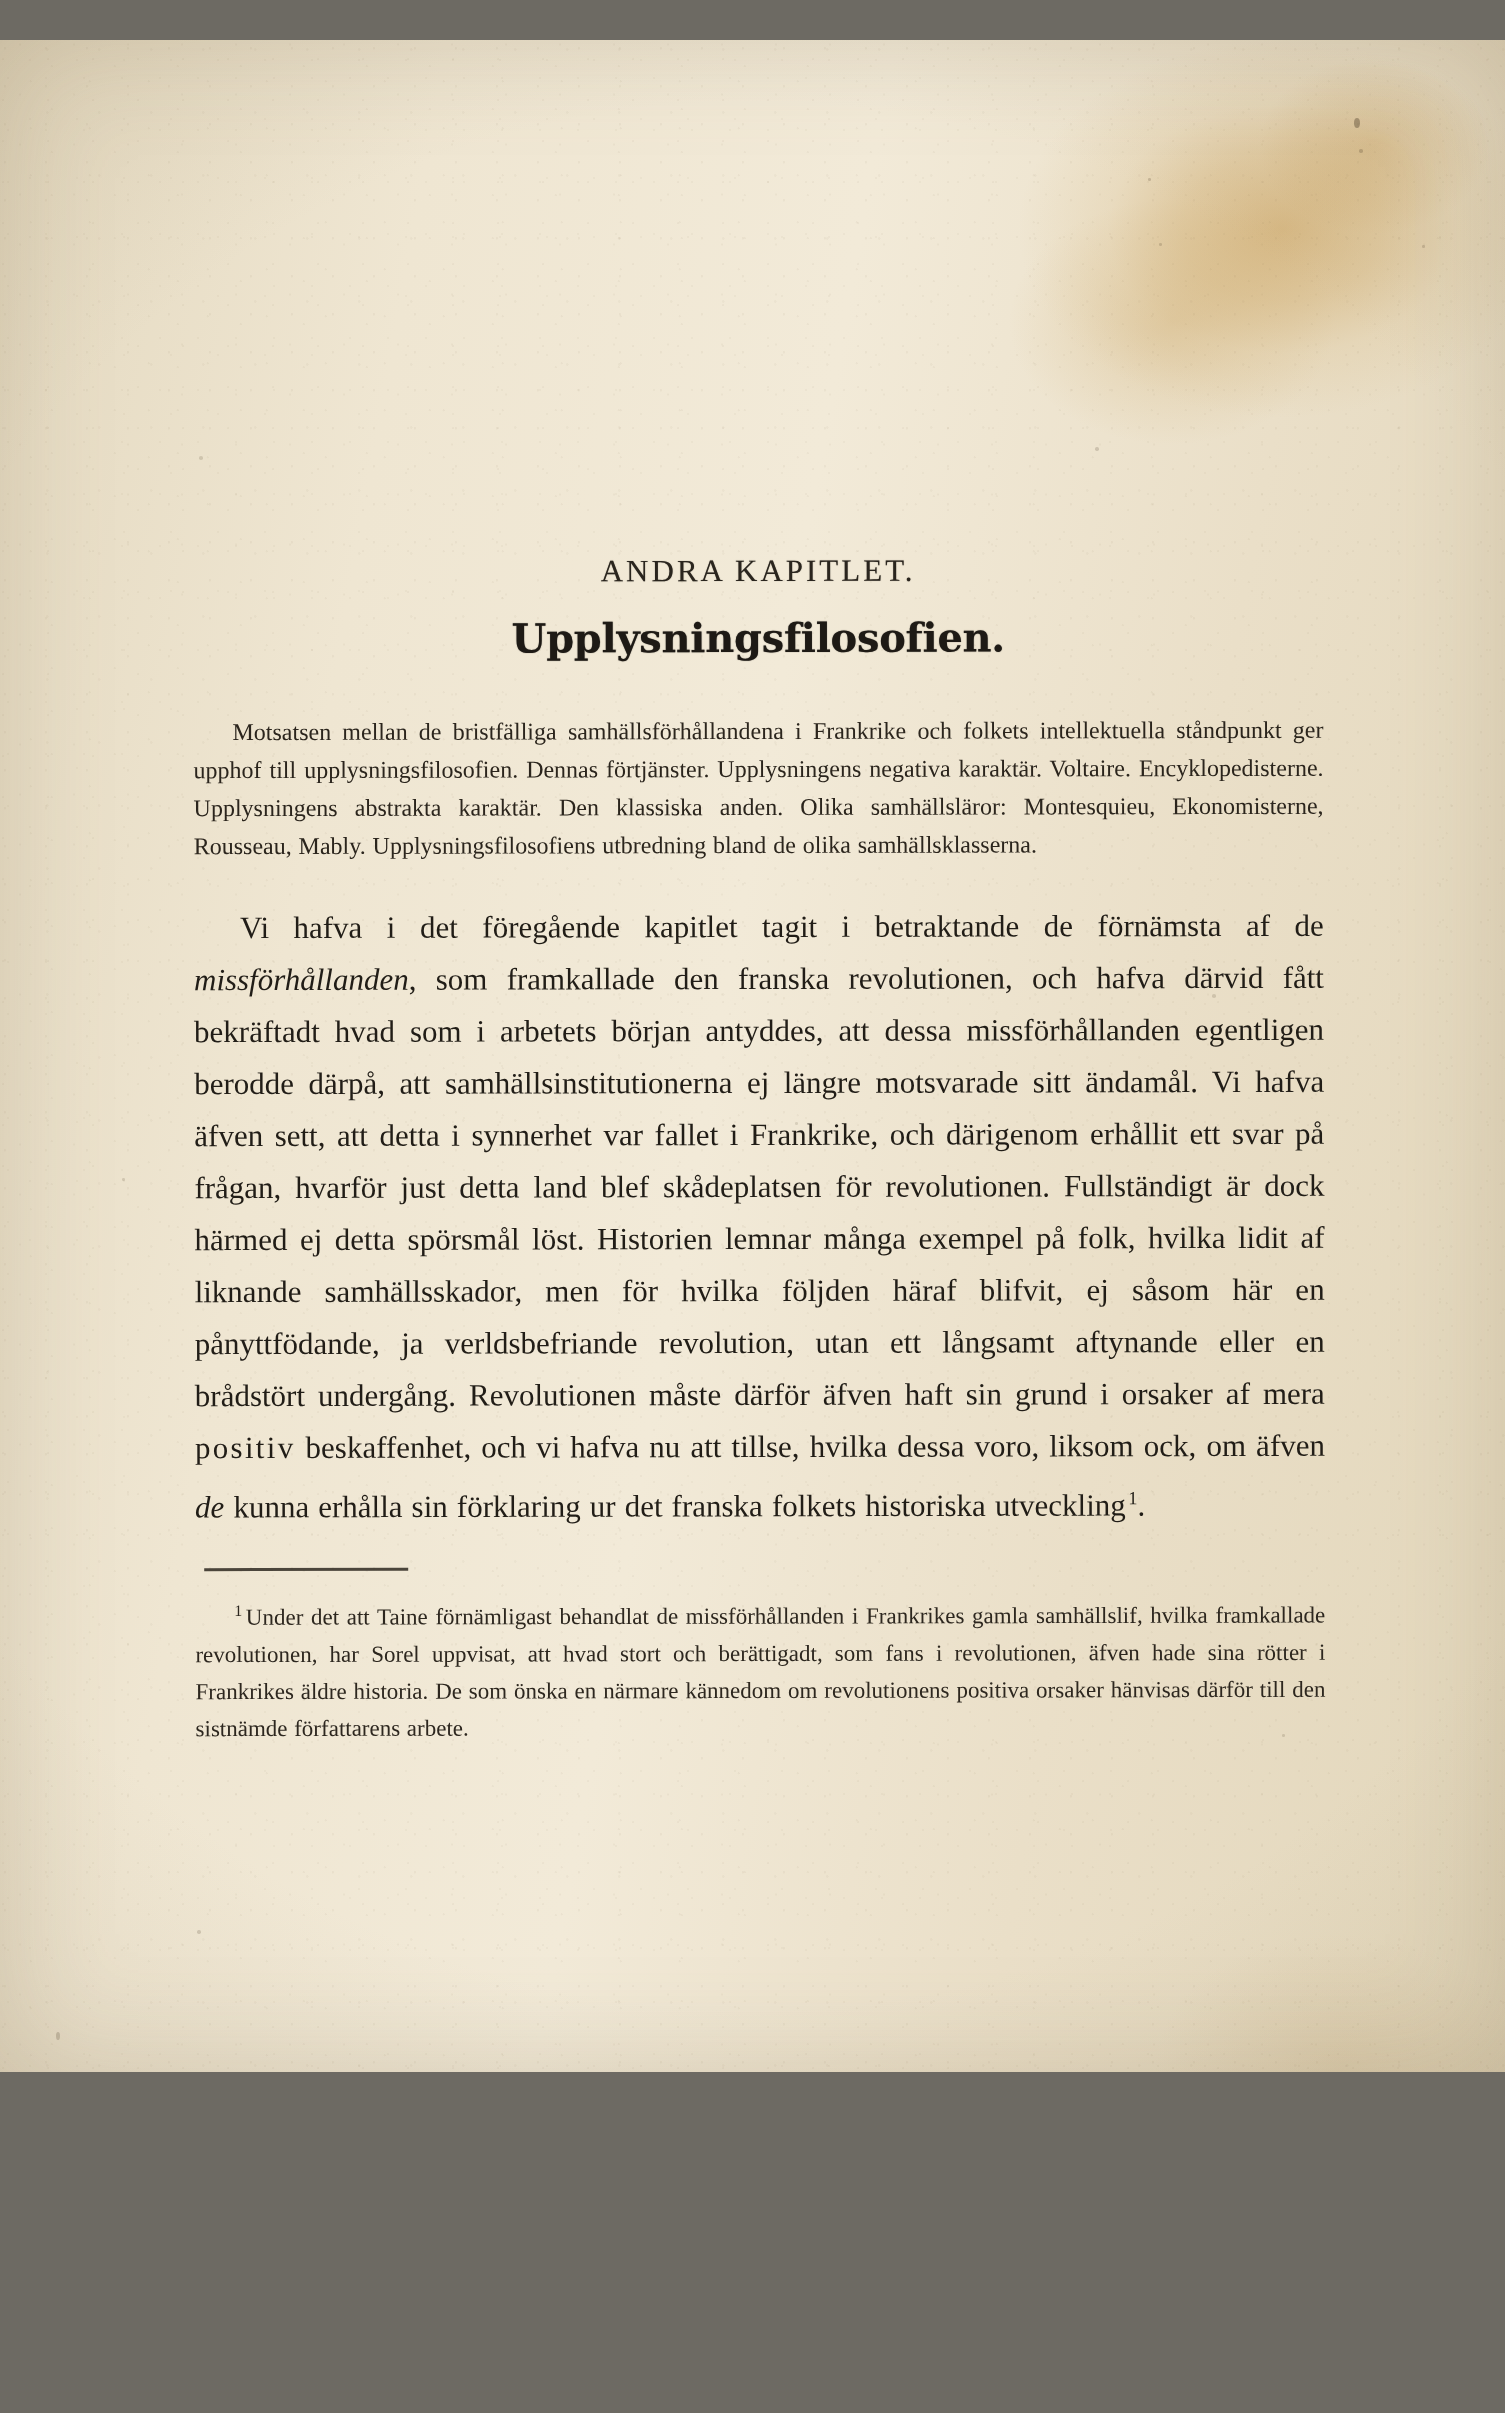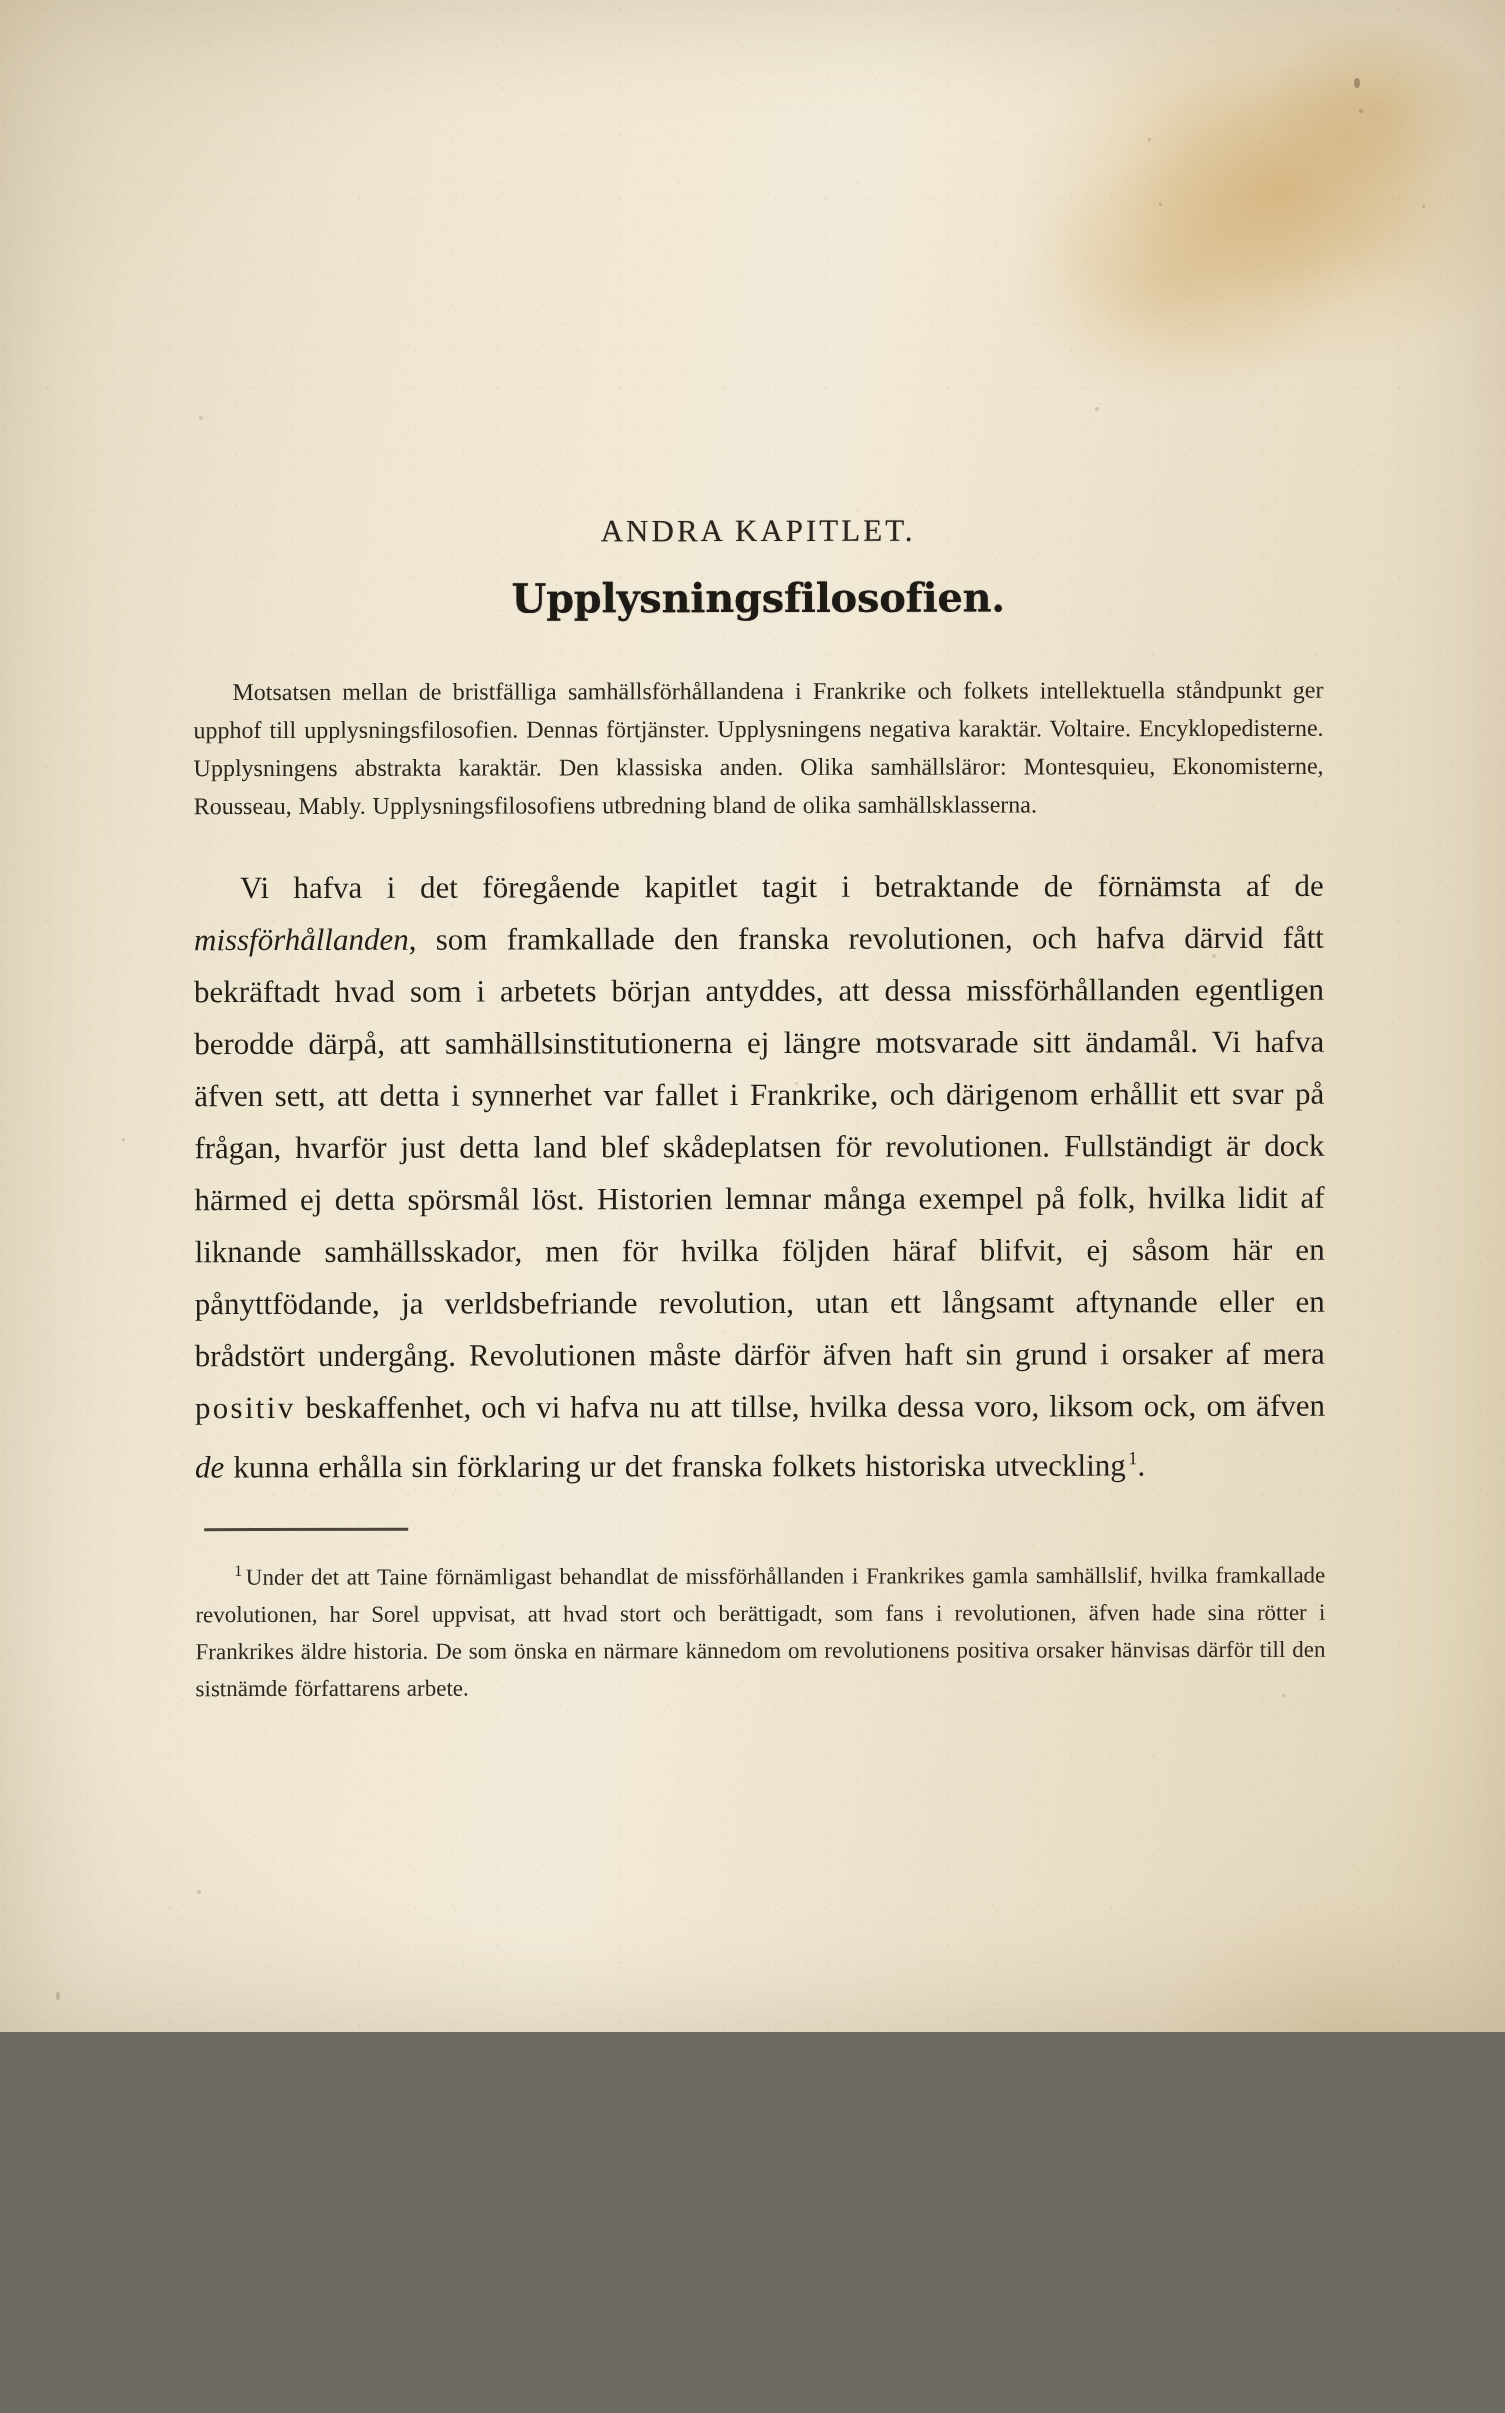--- a/index.html
+++ b/index.html
@@ -23,20 +23,21 @@
       radial-gradient(ellipse 163px 123px at 1172px 282px, rgba(199,157,86,0.33) 0%, rgba(206,170,105,0.16) 55%, rgba(206,170,105,0) 100%),
       radial-gradient(ellipse 115px 88px at 1374px 106px, rgba(192,146,72,0.34) 0%, rgba(192,146,72,0) 100%),
       
       radial-gradient(ellipse 185px 132px at 1339px 2026px, rgba(198,168,118,0.20) 0%, rgba(198,168,118,0) 100%),
       
       linear-gradient(100deg, #e4d9c0 0%, #efe6d2 24%, #f2ead8 48%, #eadfc8 72%, #e2d6ba 100%),
       linear-gradient(175deg, #eee4d0 0%, #f1e8d6 40%, #e8dcc2 100%);
     font-family: "Liberation Serif", "DejaVu Serif", serif;
     color: #24201b;
     box-shadow: inset 0 0 115px rgba(130,112,80,0.22);
+    margin-top: 40px;
   }
 
   
   .grain {
     position: absolute;
     inset: 0;
     pointer-events: none;
     opacity: 0.55;
     background-image:
       radial-gradient(circle at 12% 22%, rgba(120,100,70,0.11) 0 1px, transparent 1.4px),

